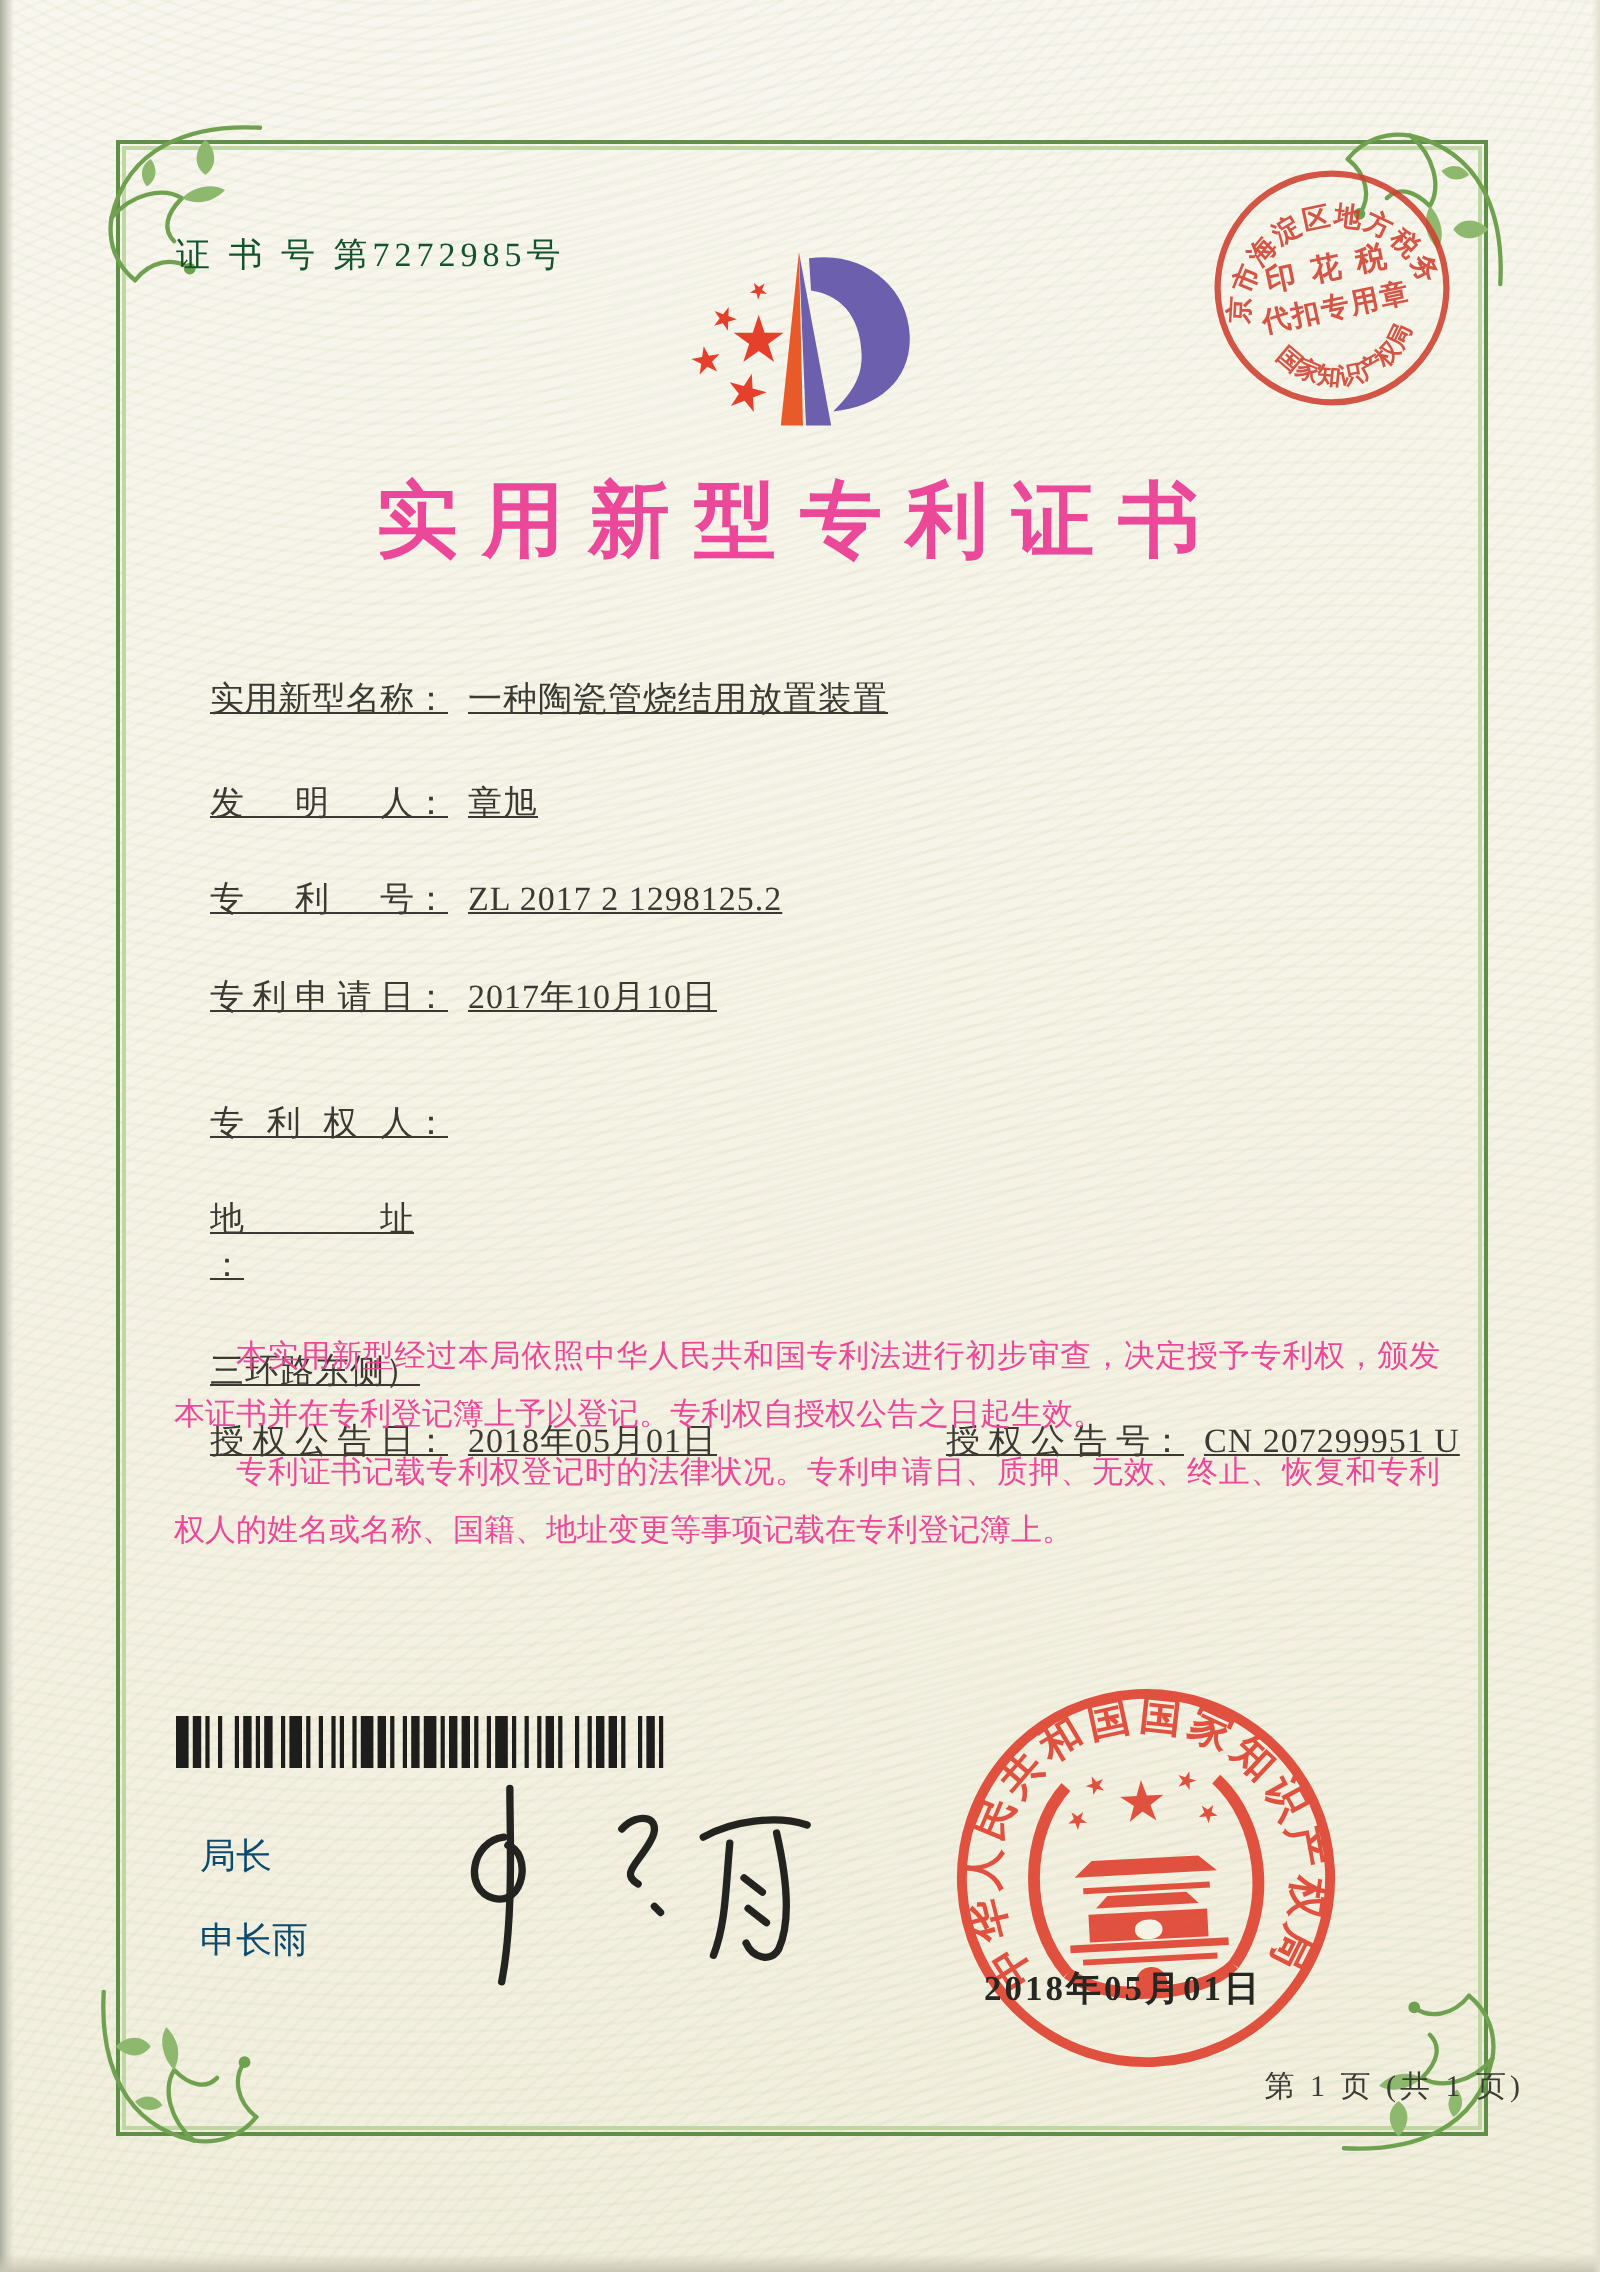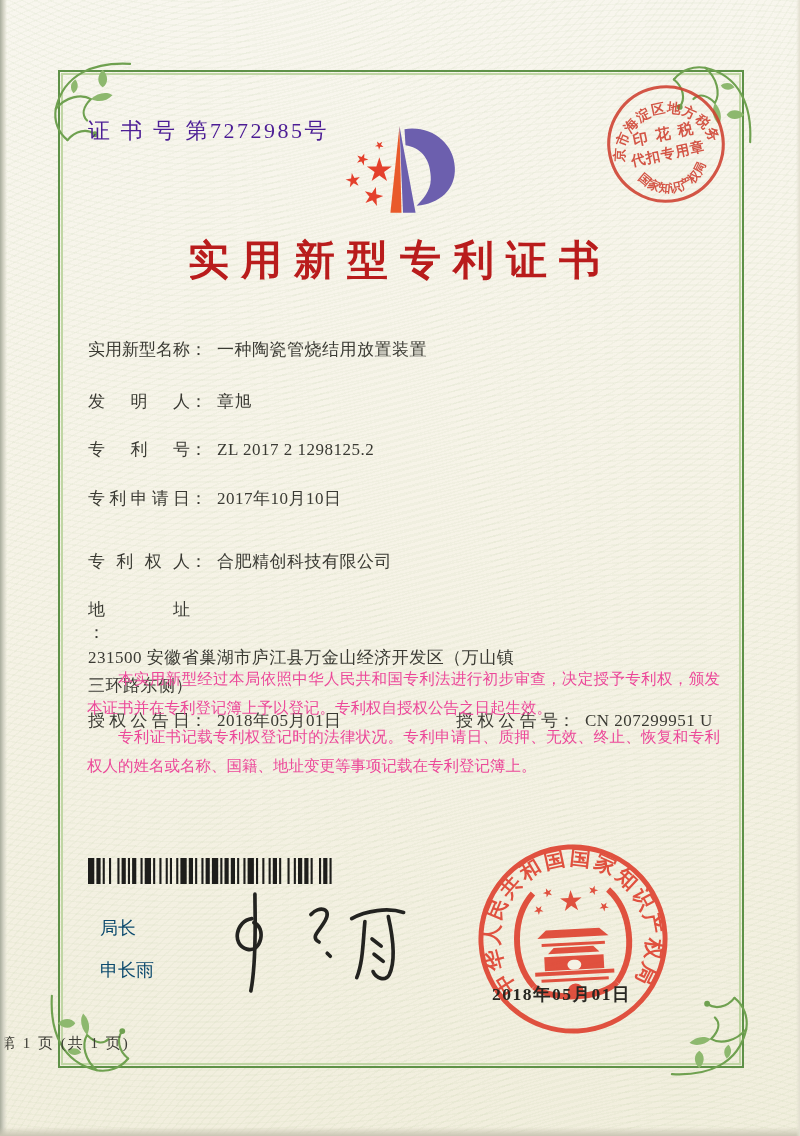--- a/index.html
+++ b/index.html
@@ -32,32 +32,32 @@
   .frame::before{
     content:'';position:absolute;inset:1px;border:2px solid #c0d6a4;
   }
   .corner{position:absolute;width:88px;height:88px;}
   .corner.tl{left:-14px;top:-14px;}
   .corner.tr{right:-14px;top:-14px;transform:rotate(90deg);}
   .corner.br{right:-14px;bottom:-14px;transform:rotate(180deg);}
   .corner.bl{left:-14px;bottom:-14px;transform:rotate(270deg);}
 
   .cert-no{
-    position:absolute;left:88px;top:116px;font-size:22px;letter-spacing:2.5px;color:#4c1d95;
+    position:absolute;left:88px;top:116px;font-size:17px;letter-spacing:2.5px;color:#14532d;
   }
   .logo{position:absolute;left:331px;top:117px;width:146px;height:121px;}
   .tax-stamp{
     position:absolute;left:588px;top:66px;width:156px;height:156px;
     transform:rotate(-12deg);opacity:.88;
   }
   .title{
     position:absolute;left:0;width:800px;top:233px;text-align:center;
-    font-size:41px;font-weight:700;letter-spacing:12px;color:#b91c1c;
-  }
-  .fields{position:absolute;left:88px;top:338px;width:636px;font-size:17px;}
+    font-size:41px;font-weight:700;letter-spacing:12px;color:#ec4899;
+  }
+  .fields{position:absolute;left:105px;top:338px;width:636px;font-size:17px;text-decoration:underline;}
   .frow{display:flex;align-items:baseline;line-height:23px;}
   .flabel{display:inline-block;width:102px;text-align:justify;text-align-last:justify;}
   .fcolon{margin-right:10px;}
   .fvalue{letter-spacing:.5px;}
   .r1{margin-bottom:29px;}
   .r2{margin-bottom:25px;}
   .r3{margin-bottom:26px;}
   .r4{margin-bottom:40px;}
   .r5{margin-bottom:25px;}
   .r-addr{margin-bottom:9px;flex-direction:column;}
@@ -80,21 +80,21 @@
   .signature{position:absolute;left:210px;top:886px;width:210px;height:112px;}
 
   .main-seal{
     position:absolute;left:474px;top:840px;width:198px;height:198px;
     transform:rotate(-3deg);opacity:.87;
   }
   .seal-date{
     position:absolute;left:492px;top:982px;font-size:17.5px;letter-spacing:1.5px;color:#272722;font-weight:600;
   }
   .footer{
-    position:absolute;left:0;top:1034px;width:762px;text-align:left;
+    position:absolute;left:0;top:1034px;width:762px;text-align:right;
     font-size:15px;letter-spacing:2px;color:#3c3c35;
   }
 </style>
 </head>
 <body>
 
 <svg width="0" height="0" style="position:absolute" aria-hidden="true">
   <defs>
     <polygon id="star5" points="0,-10 2.25,-3.09 9.51,-3.09 3.63,1.18 5.88,8.09 0,3.82 -5.88,8.09 -3.63,1.18 -9.51,-3.09 -2.25,-3.09"></polygon>
     <g id="cornerFlourish" stroke="#6fa150" fill="none" stroke-width="2.2" stroke-linecap="round">
@@ -173,26 +173,25 @@
     <span class="fvalue">ZL 2017 2 1298125.2</span>
   </div>
   <div class="frow r4">
     <span class="flabel">专利申请日</span>
       <span class="fcolon">：</span>
     <span class="fvalue">2017年10月10日</span>
   </div>
   <div class="frow r5">
     <span class="flabel">专利权人</span>
       <span class="fcolon">：</span>
-    <span class="fvalue">合肥精创科技有限公司</span>
   </div>
   <div class="frow r-addr">
     <span class="flabel">地址</span>
       <span class="fcolon">：</span>
-    <span class="fvalue addr-val"><span>231500 安徽省巢湖市庐江县万金山经济开发区（万山镇</span><br><span>三环路东侧）</span></span>
+    <span class="fvalue addr-val"><br><span>三环路东侧）</span></span>
   </div>
   <div class="grant-row">
     <div class="grant-left">
       <span class="flabel5">授权公告日</span>
         <span class="fcolon">：</span>
       <span class="fvalue">2018年05月01日</span>
     </div>
     <div class="grant-right">
       <span class="flabel5">授权公告号</span>
         <span class="fcolon">：</span>

